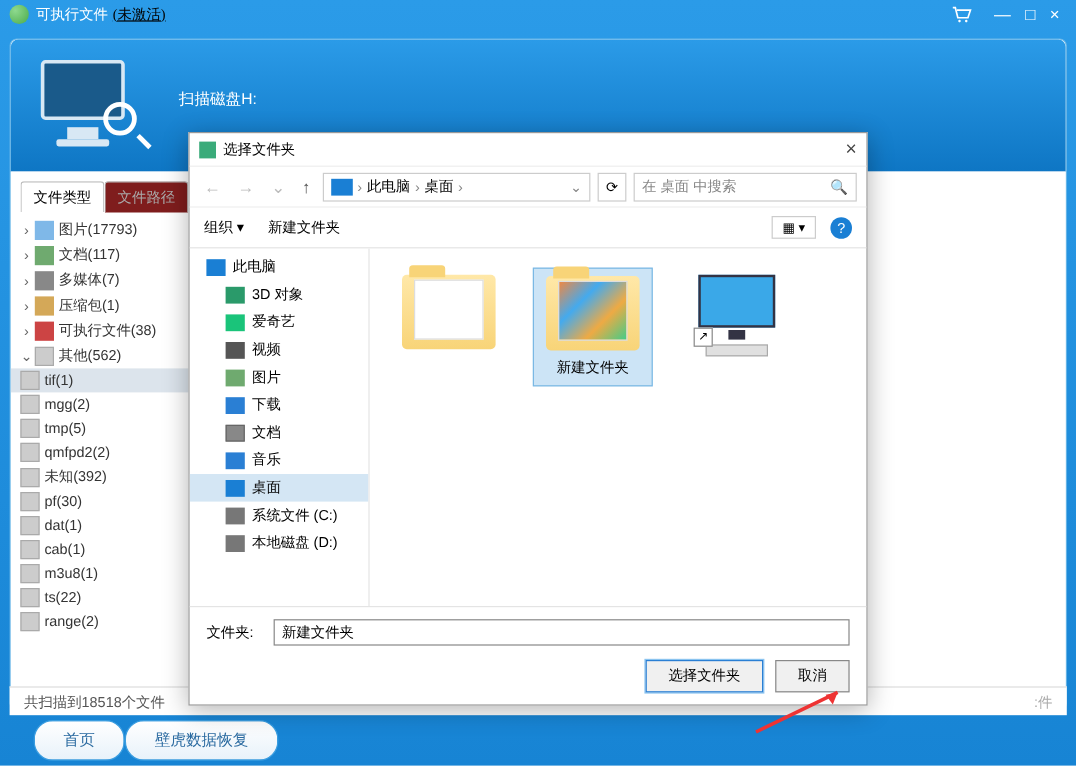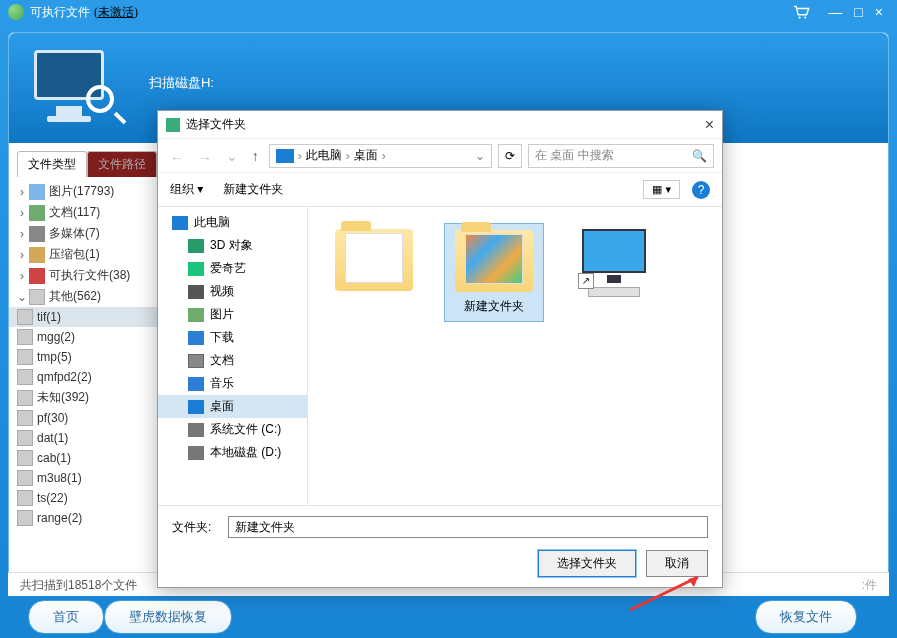--- a/index.html
+++ b/index.html
@@ -243,21 +243,20 @@
 </div>
 
 <div class="status-bar">
   <span>共扫描到18518个文件</span>
   <span style="float:right;color:#aaa">:件</span>
 </div>
 
 <div class="bottom-buttons">
   <button class="pill-btn">首页</button>
   <button class="pill-btn">壁虎数据恢复</button>
-  <button class="pill-btn recover">恢复文件</button>
 </div>
 
 <div class="dialog">
   <div class="dialog-title">
     <span class="dicon"></span>
     <span>选择文件夹</span>
     <span class="dialog-close">×</span>
   </div>
   <div class="dialog-nav">
     <span class="nav-arrow">←</span>

